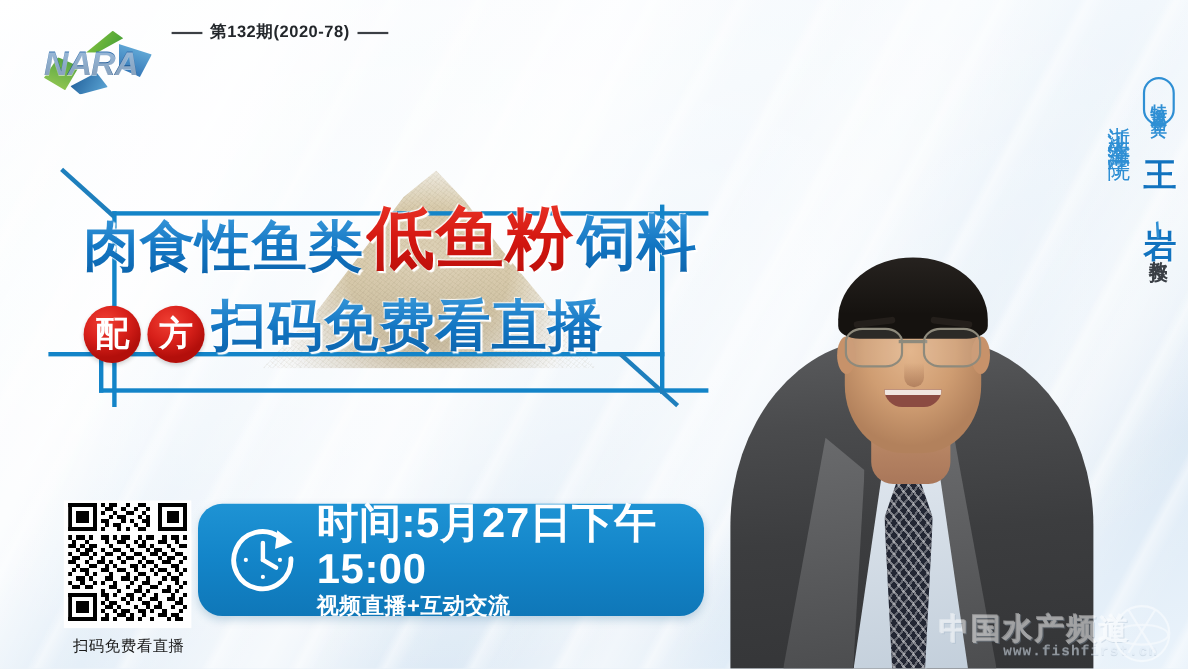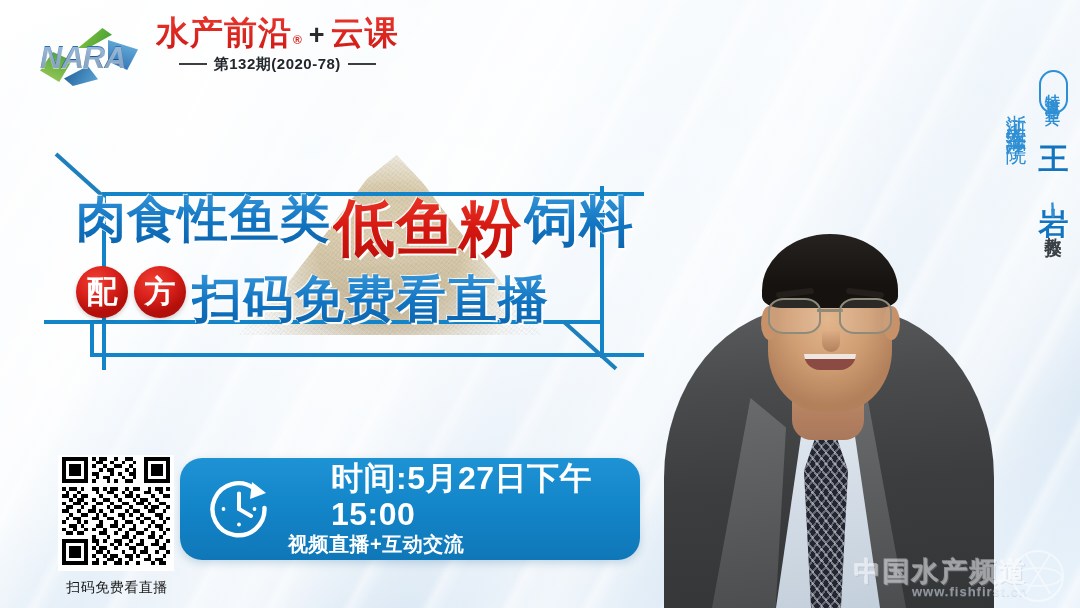--- a/index.html
+++ b/index.html
@@ -96,21 +96,21 @@
   .fr-right { left:556px; top:38px;  width:4px;   height:172px; }
   .fr-bot2  { left:46px;  top:205px; width:554px; height:4px; }
   .fr-left2 { left:46px;  top:172px; width:4px;   height:37px; }
   .fr-diag-tl { position:absolute; left:12px; top:4px; width:64px; height:4px;
     background:#1e7fbd; transform:rotate(42deg); transform-origin:left center; }
   .fr-diag-br { position:absolute; left:520px; top:172px; width:70px; height:4px;
     background:#1e7fbd; transform:rotate(42deg); transform-origin:left center; }
 
   
   .headline { position:absolute; left:76px; top:186px; width:560px; }
-  .hl-row { display:flex; align-items:flex-start; white-space:nowrap; }
+  .hl-row { display:flex; align-items:flex-end; white-space:nowrap; }
   .hl-row.r1 { height:72px; }
   .hl-row.r2 { height:64px; margin-top:8px; }
   .hl-blue {
     font-size:50px; font-weight:bold; letter-spacing:1px;
     color:#1478c4;
     background:linear-gradient(180deg,#3e9ddd 0%,#1275c2 52%,#0b5fa6 100%);
     -webkit-background-clip:text; background-clip:text; -webkit-text-fill-color:transparent;
     filter:drop-shadow(2px 2px 0 rgba(255,255,255,.95)) drop-shadow(-1px -1px 0 rgba(255,255,255,.8));
   }
   .hl-red {
@@ -200,30 +200,30 @@
 
   
   .timebar {
     position:absolute; left:180px; top:458px; width:460px; height:102px;
     background:linear-gradient(180deg,#1e93d4 0%,#1385c9 48%,#0f77b8 100%);
     border-radius:22px; display:flex; align-items:center;
     box-shadow:0 3px 8px rgba(20,90,140,.22);
   }
   .clock { margin-left:26px; width:66px; height:66px; position:relative; flex:0 0 auto; }
   .tb-text { margin-left:16px; color:#fff; }
-  .tb-l1 { font-size:32px; font-weight:bold; letter-spacing:.5px; line-height:1.12;margin-left:43px; }
+  .tb-l1 { font-size:38px; font-weight:bold; letter-spacing:.5px; line-height:1.12; }
   .tb-l2 { font-size:20px; font-weight:bold; letter-spacing:.5px; line-height:1.18; }
 
   
   .qr-wrap { position:absolute; left:58px; top:455px; width:118px; text-align:center; }
   .qr { width:112px; height:112px; background:#fff; padding:2px; }
   .qr-cap { margin-top:8px; font-size:14px; font-weight:normal; color:#1a1a1a; letter-spacing:.5px; }
 
   
-  .wm { position:absolute; right:14px; bottom:8px; width:212px; height:50px; opacity:.55; }
+  .wm { position:absolute; right:14px; bottom:8px; width:212px; height:50px; opacity:.55;font-family:Liberation Mono, monospace; }
   .wm-text {
     position:absolute; left:0; top:4px; font-size:27px; font-weight:bold; letter-spacing:2px;
     color:rgba(255,255,255,.92);
     text-shadow:1px 1px 0 rgba(150,170,190,.55), -1px -1px 0 rgba(255,255,255,.8);
   }
   .wm-url { position:absolute; left:58px; top:34px; font-size:13px; font-weight:bold;
     letter-spacing:1px; color:rgba(225,235,245,.95); text-shadow:0 1px 0 rgba(140,160,180,.5); }
   .wm-globe { position:absolute; right:2px; top:0; width:48px; height:48px;
     border:2px solid rgba(255,255,255,.85); border-radius:50%; }
   .wm-globe::before, .wm-globe::after {
@@ -249,26 +249,20 @@
 
   <div class="header">
     <div class="nara-logo">
       <div class="arw a"></div>
       <div class="arw b"></div>
       <div class="arw c"></div>
       <div class="arw d"></div>
       <div class="nara-text">NARA</div>
     </div>
     <div class="title-block">
-      <div class="t-main">
-        <span class="t-red">水产前沿</span>
-        <span class="t-sup">®</span>
-        <span class="t-plus">+</span>
-        <span class="t-red">云课</span>
-      </div>
       <div class="t-sub">
         <span class="dash l"></span>
         <span>第132期(2020-78)</span>
         <span class="dash r"></span>
       </div>
     </div>
   </div>
 
   <div class="frame">
     <div class="fr-line fr-top"></div>

